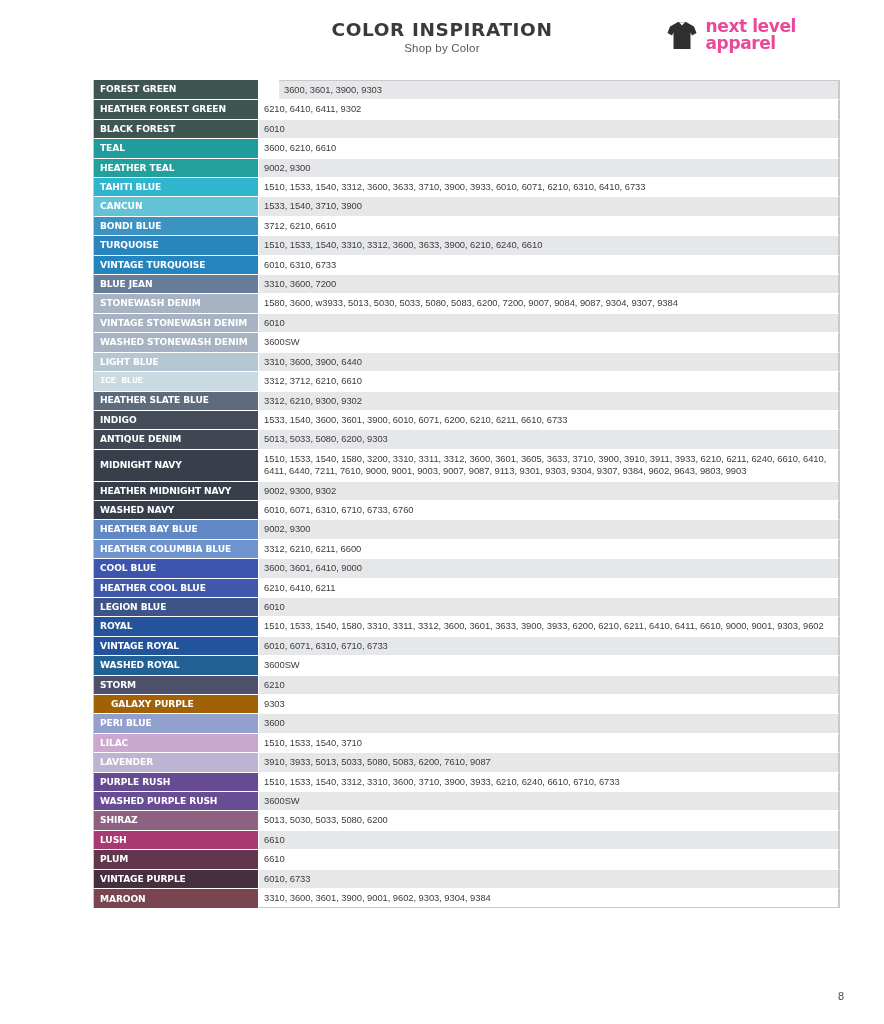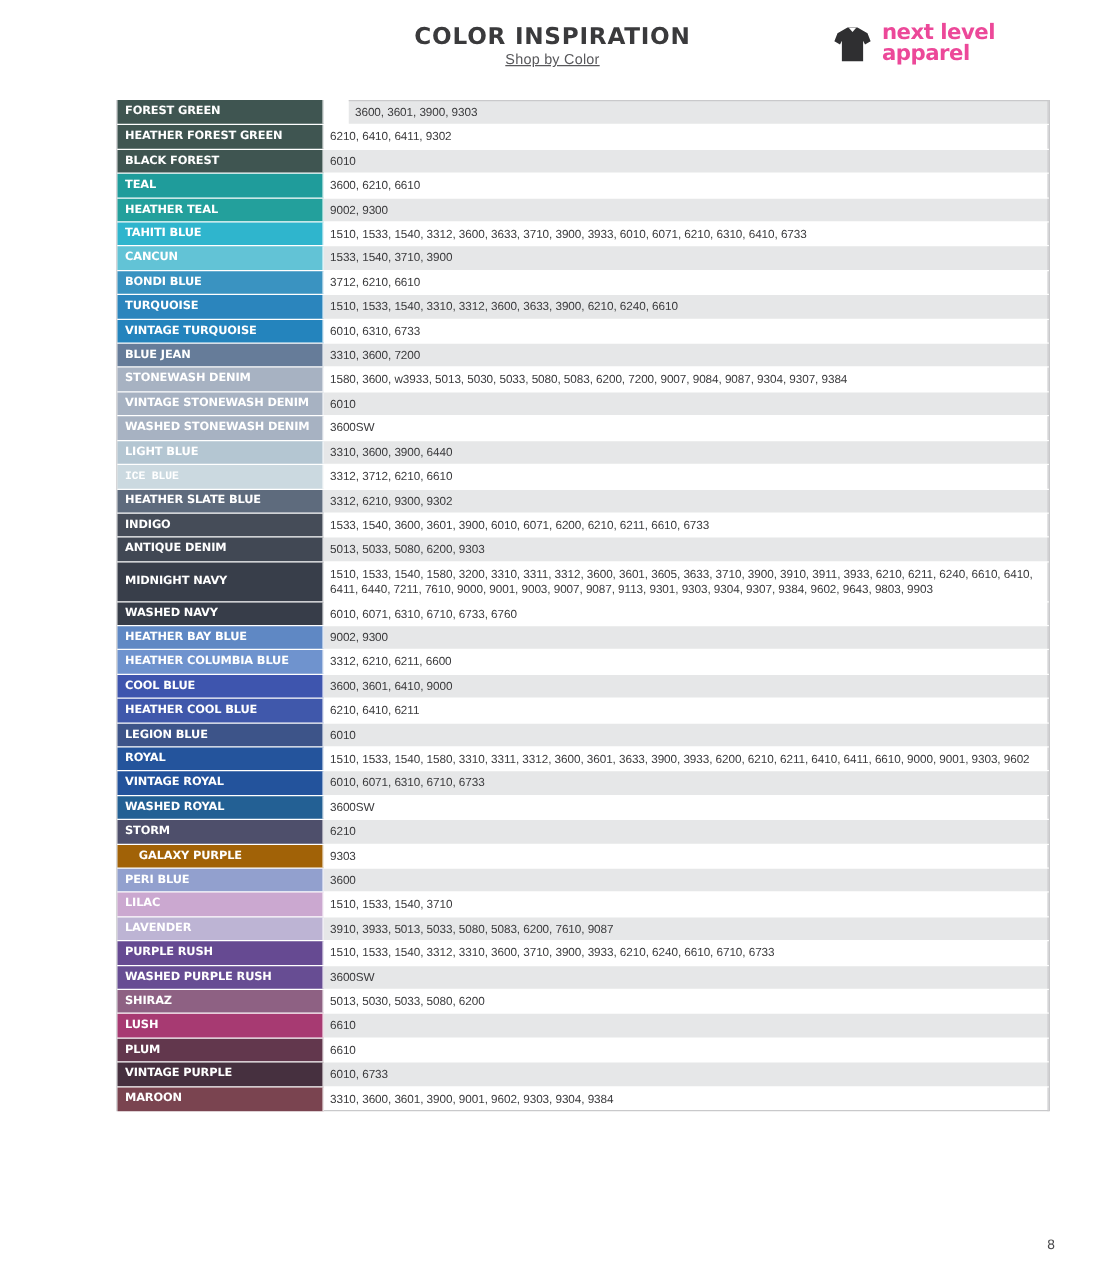--- a/index.html
+++ b/index.html
@@ -34,21 +34,20 @@
     letter-spacing: 0.6px;
     color: #3a3a3c;
     line-height: 1.05;
   }
   .title-sub {
     font-family: "Liberation Sans", sans-serif;
     font-size: 11.5px;
     color: #58585b;
     letter-spacing: 0.2px;
     margin-top: 3px;
-    text-decoration: underline;
   }
   .logo {
     position: absolute;
     right: 88px;
     top: 18px;
     display: flex;
     align-items: center;
     gap: 7px;
   }
   .logo-mark { width: 34px; height: 34px; display: block; }
@@ -219,20 +218,24 @@
       <div class="codes">1533, 1540, 3600, 3601, 3900, 6010, 6071, 6200, 6210, 6211, 6610, 6733</div>
     </div>
     <div class="row odd">
       <div class="swatch" style="background: rgb(65, 72, 84);">ANTIQUE DENIM</div>
       <div class="codes">5013, 5033, 5080, 6200, 9303</div>
     </div>
     <div class="row even">
       <div class="swatch" style="background: rgb(56, 62, 74);">MIDNIGHT NAVY</div>
       <div class="codes">1510, 1533, 1540, 1580, 3200, 3310, 3311, 3312, 3600, 3601, 3605, 3633, 3710, 3900, 3910, 3911, 3933, 6210, 6211, 6240, 6610, 6410, 6411, 6440, 7211, 7610, 9000, 9001, 9003, 9007, 9087, 9113, 9301, 9303, 9304, 9307, 9384, 9602, 9643, 9803, 9903</div>
     </div>
+    <div class="row odd">
+      <div class="swatch" style="background: rgb(55, 61, 73);">HEATHER MIDNIGHT NAVY</div>
+      <div class="codes">9002, 9300, 9302</div>
+    </div>
     <div class="row even">
       <div class="swatch" style="background: rgb(55, 61, 73);">WASHED NAVY</div>
       <div class="codes">6010, 6071, 6310, 6710, 6733, 6760</div>
     </div>
     <div class="row odd">
       <div class="swatch" style="background: rgb(95, 136, 196);">HEATHER BAY BLUE</div>
       <div class="codes">9002, 9300</div>
     </div>
     <div class="row even">
       <div class="swatch" style="background: rgb(111, 147, 206);">HEATHER COLUMBIA BLUE</div>

